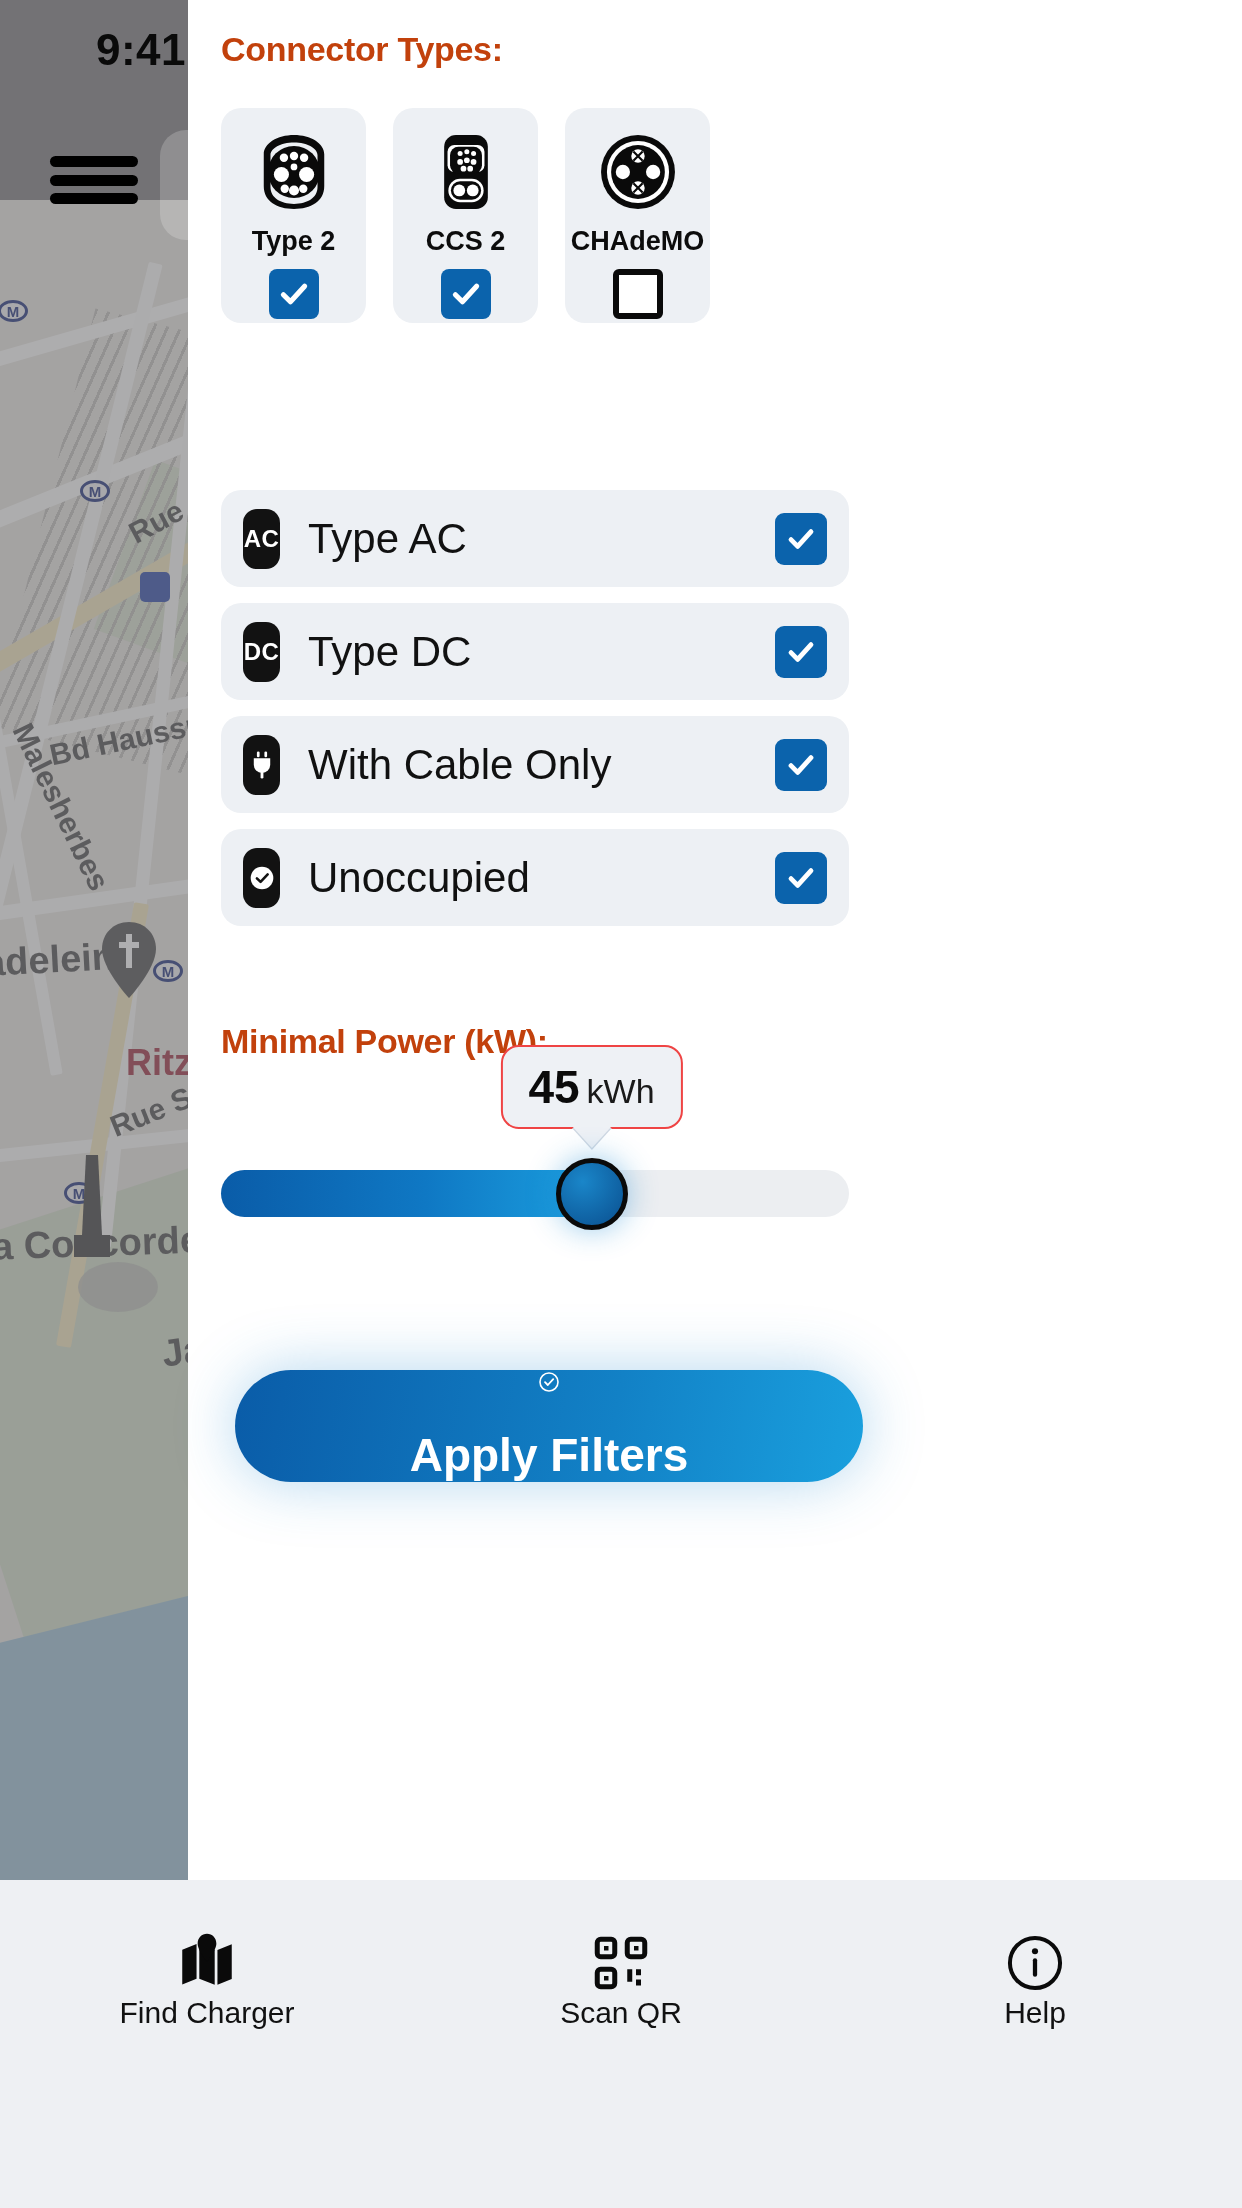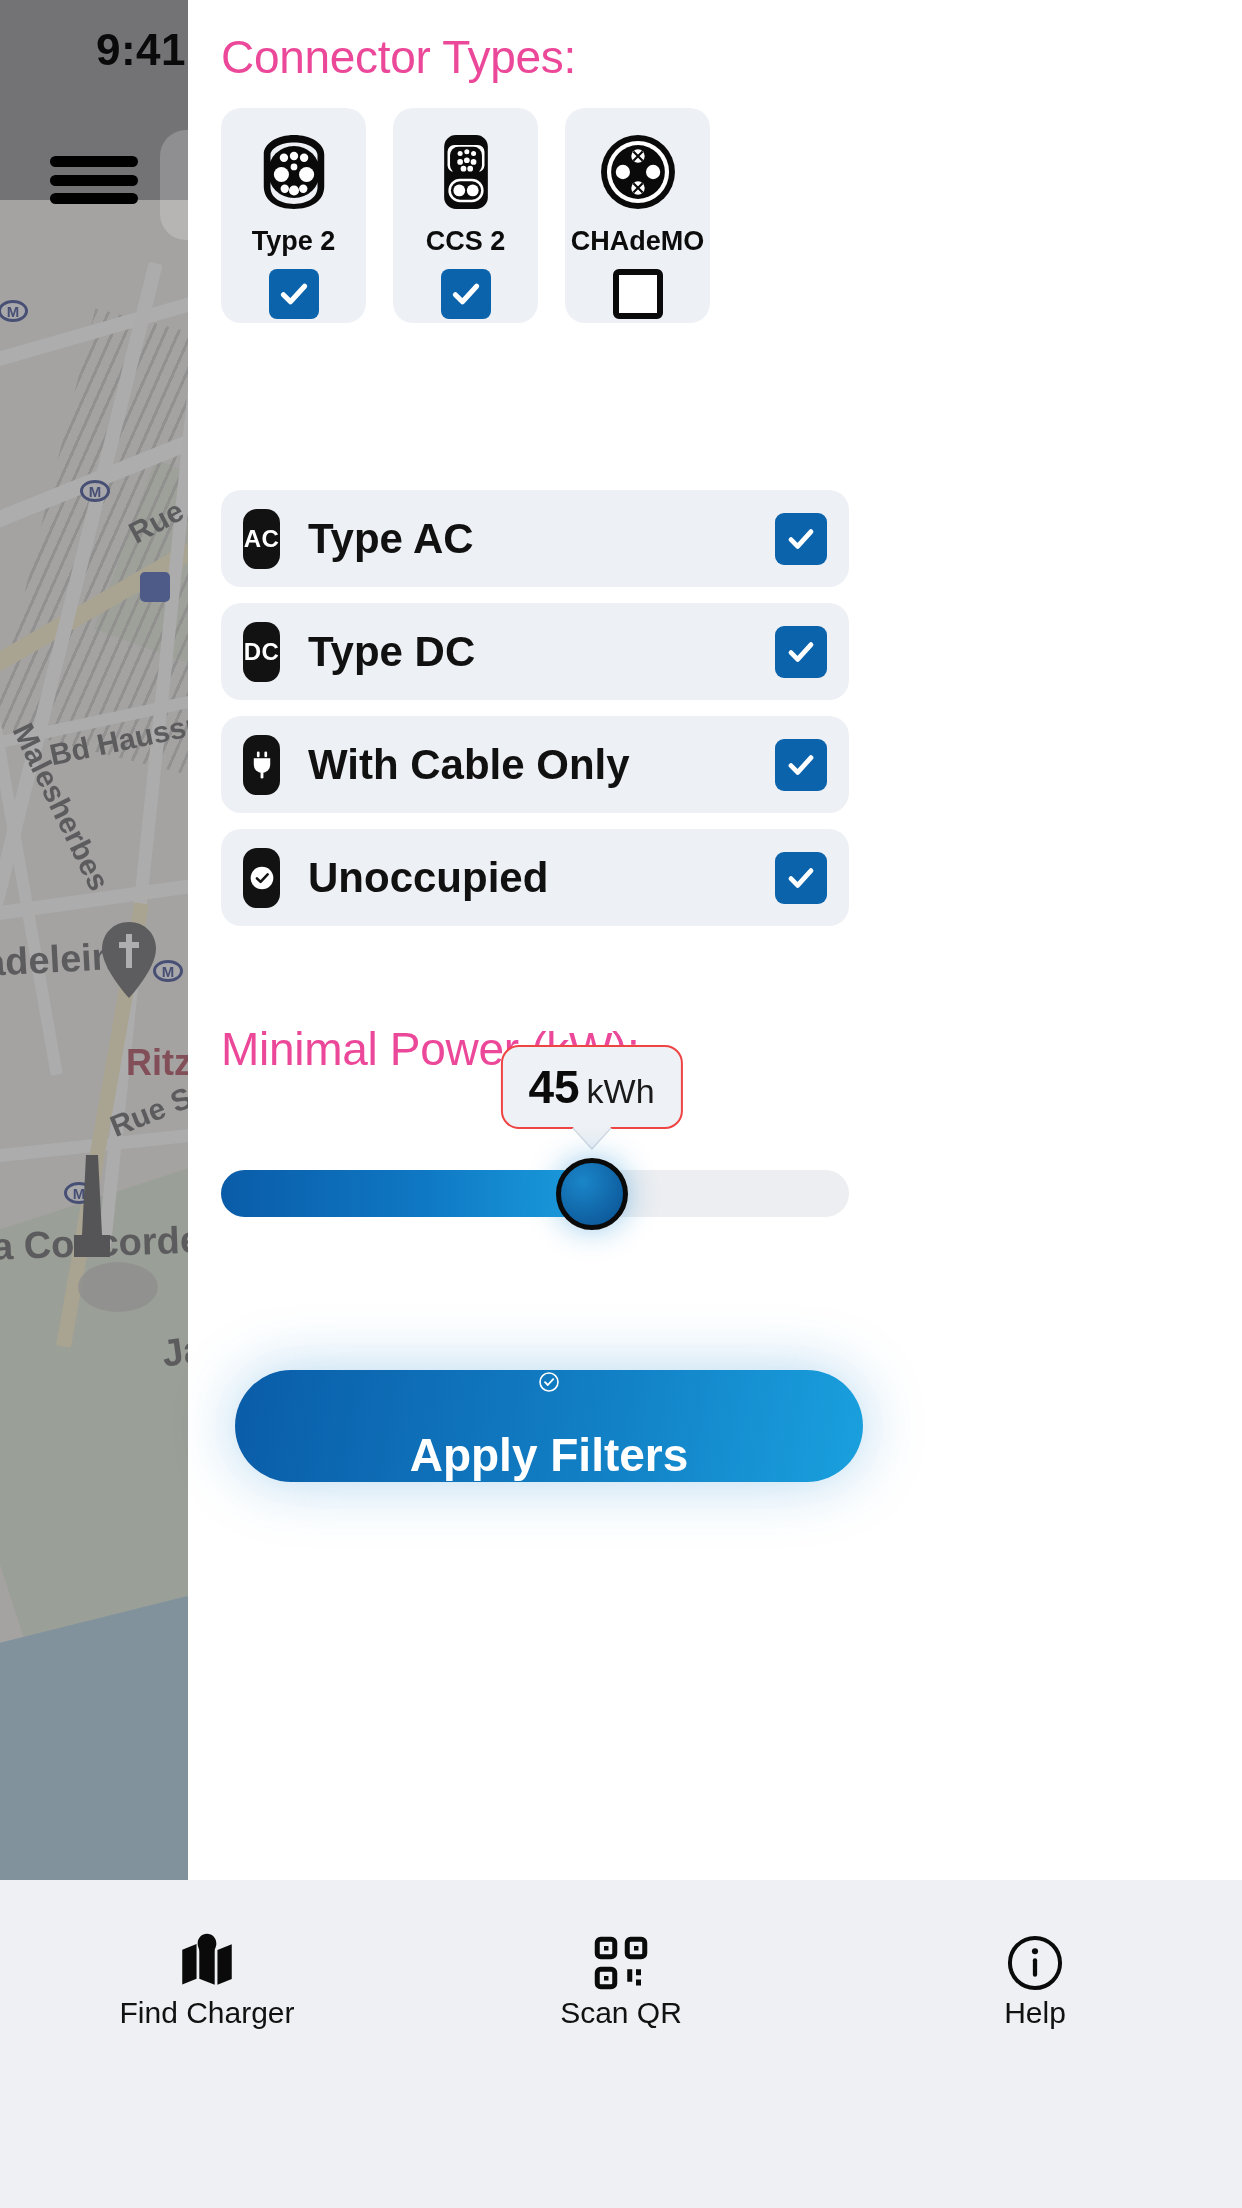--- a/index.html
+++ b/index.html
@@ -88,21 +88,21 @@
     position: absolute; left: 160px; top: 130px; width: 290px; height: 110px;
     background: rgba(255,255,255,0.20); border-radius: 26px;
   }
 
   
   #panel {
     position: absolute; left: 188px; top: 0; width: 1054px; height: 1880px;
     background: #ffffff;
   }
   .section-title {
-    font-size: 46px; font-weight: 400; color: #ec4899; letter-spacing: -.3px;
+    font-size: 34px; font-weight: 700; color: #c2410c; letter-spacing: -.3px;
   }
 
   
   #connector-row {
     position: absolute; left: 33px; top: 108px;
     display: flex; gap: 27px;
   }
   .conn-card {
     width: 145px; height: 215px;
     background: #edf0f4; border-radius: 20px;
@@ -134,21 +134,21 @@
     display: flex; align-items: center; padding: 0 22px;
   }
   .opt-icon {
     width: 37px; height: 60px; background: #121212; border-radius: 14px;
     display: flex; align-items: center; justify-content: center;
     color: #fff; flex: none;
   }
   .opt-icon .badge-text { font-size: 24px; font-weight: 700; letter-spacing: .5px; }
   .opt-label {
     margin-left: 28px; font-size: 42px; color: #111; flex: 1;
-    font-weight: 700;
+    font-weight: 400;
   }
   .opt-check { width: 52px; height: 52px; border-radius: 9px; background: #0b63ac;
     display: flex; align-items: center; justify-content: center; flex: none; }
 
   
   #power-title { position: absolute; left: 33px; top: 1022px; }
   #slider-wrap { position: absolute; left: 33px; top: 1170px; width: 628px; }
   #slider-track {
     position: relative; height: 47px; border-radius: 24px; background: #eceef1;
     overflow: visible;

